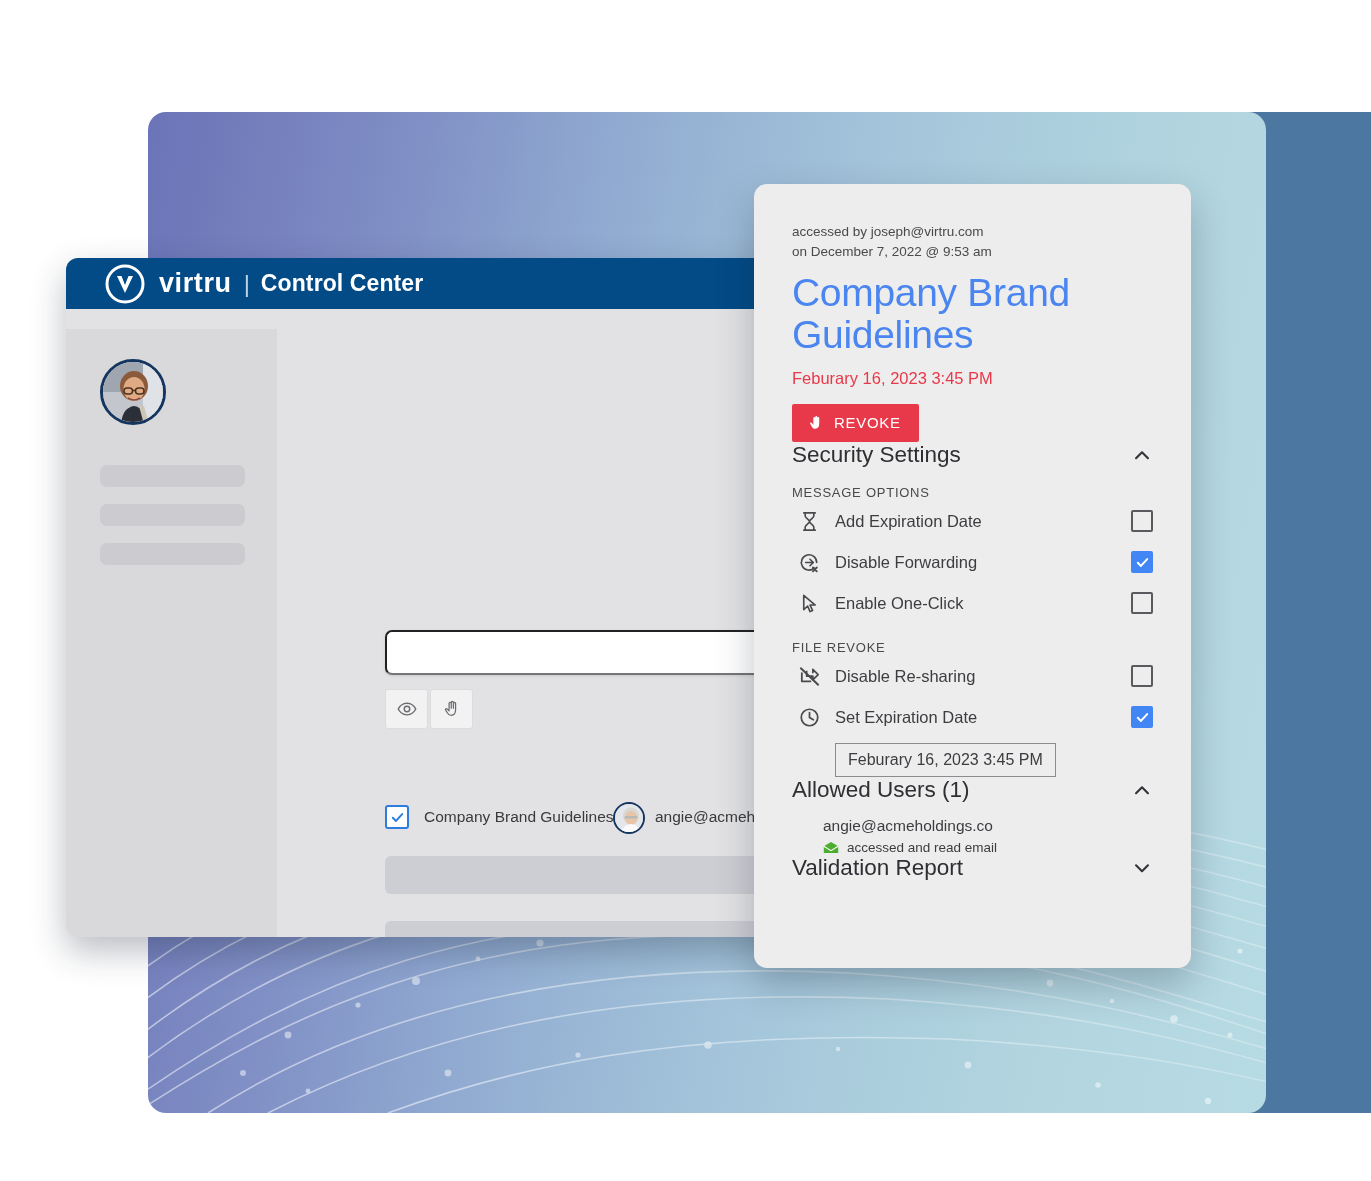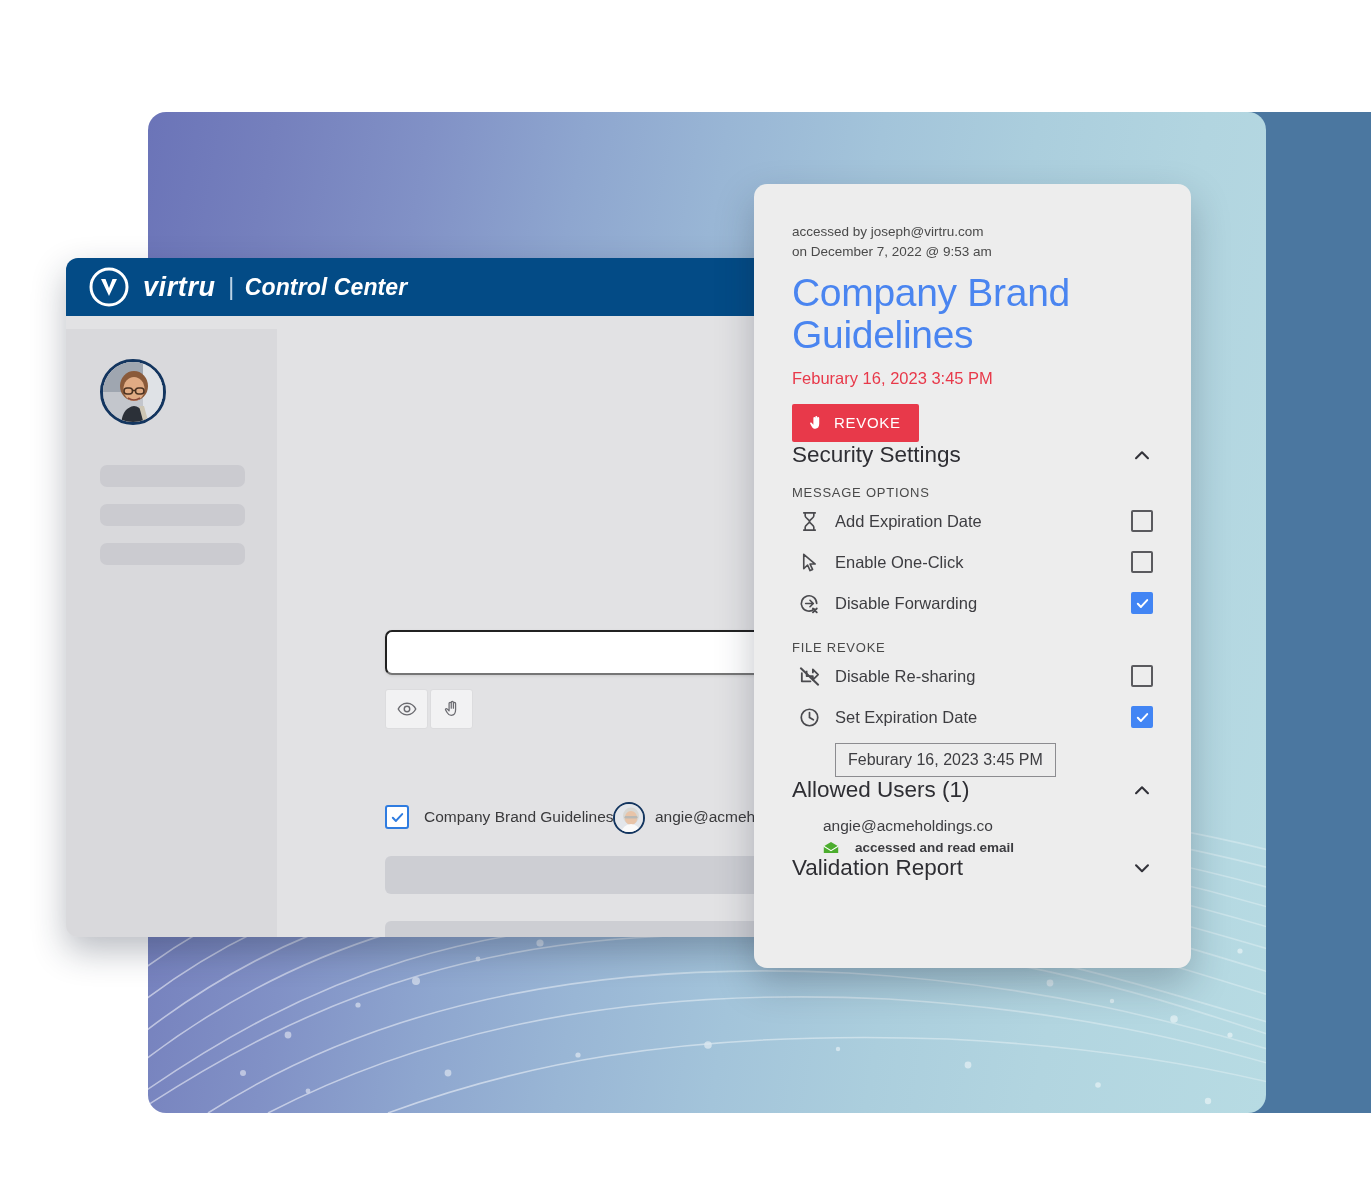--- a/index.html
+++ b/index.html
@@ -48,25 +48,24 @@
     position: absolute;
     left: 66px; top: 258px;
     width: 990px; height: 679px;
     border-radius: 12px;
     background: #e2e2e4;
     overflow: hidden;
     box-shadow: 0 14px 34px rgba(25,35,55,.30);
   }
   .cc-navbar {
     position: absolute; left: 0; top: 0;
-    width: 990px; height: 58px;
+    width: 990px; height: 51px;
     background: #034b86;
     display: flex; align-items: center;
-    padding-left: 22px;
-    font-style: italic;
+    padding-left: 38px;
   }
   .logo-mark { width: 42px; height: 42px; flex: 0 0 auto; }
   .logo-word {
     margin-left: 13px;
     color: #ffffff;
     font-size: 27px;
     font-weight: 700;
     letter-spacing: .6px;
   }
   .logo-sep {
@@ -283,22 +282,22 @@
     background: #ededed;
     padding: 7px 12px;
     font-size: 16px;
     color: #3d3d41;
   }
 
   .user-block { margin-top: 14px; padding-left: 31px; }
   .user-email { font-size: 15.5px; color: #3d3d41; }
   .user-status {
     margin-top: 5px;
-    display: flex; align-items: center; gap: 16px;
-    font-size: 13.5px; color: #3d3d41; font-weight: bold;
+    display: flex; align-items: center; gap: 8px;
+    font-size: 13.5px; color: #3d3d41;
   }
   .user-status svg { width: 16px; height: 13px; flex: 0 0 auto; }
 </style>
 </head>
 <body>
 
 <div id="stage">
 
   <div class="backing-panel"></div>
 
@@ -478,41 +477,41 @@
             <path d="M6 3h12M6 21h12M7.5 3v3.2c0 2 4.5 4 4.5 5.8 0-1.8 4.5-3.8 4.5-5.8V3M7.5 21v-3.2c0-2 4.5-4 4.5-5.8 0 1.8 4.5 3.8 4.5 5.8V21" fill="none" stroke="#4a4a4e" stroke-width="1.7" stroke-linecap="round" stroke-linejoin="round"></path>
           </svg>
         </span>
         <span class="opt-label">Add Expiration Date</span>
         <span class="cbox"></span>
       </div>
 
       <div class="opt-row">
         <span class="opt-icon">
           <svg viewBox="0 0 24 24">
-            <path d="M6 3.5 L6 18.5 L10 14.6 L12.6 20.4 L15.2 19.2 L12.6 13.6 L18 13.6 Z" fill="none" stroke="#4a4a4e" stroke-width="1.7" stroke-linejoin="round"></path>
-          </svg>
-        </span>
-        <span class="opt-label">Enable One-Click</span>
-        <span class="cbox"></span>
-      </div>
-
-      <div class="opt-row">
-        <span class="opt-icon">
-          <svg viewBox="0 0 24 24">
             <path d="M19.5 12a8 8 0 1 0-2.6 5.9" fill="none" stroke="#4a4a4e" stroke-width="1.7" stroke-linecap="round"></path>
             <path d="M8 12h7.5M12.5 8.6L16 12l-3.5 3.4" fill="none" stroke="#4a4a4e" stroke-width="1.7" stroke-linecap="round" stroke-linejoin="round"></path>
             <path d="M15.6 17.2l4 4M19.6 17.2l-4 4" stroke="#4a4a4e" stroke-width="1.9" stroke-linecap="round"></path>
           </svg>
         </span>
         <span class="opt-label">Disable Forwarding</span>
         <span class="cbox on">
           <svg viewBox="0 0 24 24">
             <path d="M4.5 12.5 L9.5 17.5 L19.5 6.5" fill="none" stroke="#ffffff" stroke-width="3.2" stroke-linecap="round" stroke-linejoin="round"></path>
           </svg>
         </span>
+      </div>
+
+      <div class="opt-row">
+        <span class="opt-icon">
+          <svg viewBox="0 0 24 24">
+            <path d="M6 3.5 L6 18.5 L10 14.6 L12.6 20.4 L15.2 19.2 L12.6 13.6 L18 13.6 Z" fill="none" stroke="#4a4a4e" stroke-width="1.7" stroke-linejoin="round"></path>
+          </svg>
+        </span>
+        <span class="opt-label">Enable One-Click</span>
+        <span class="cbox"></span>
       </div>
 
       <div class="group-label">FILE REVOKE</div>
 
       <div class="opt-row">
         <span class="opt-icon">
           <svg viewBox="0 0 24 24">
             <path d="M4 8.5 L4 17 L13 17" fill="none" stroke="#4a4a4e" stroke-width="1.9" stroke-linecap="round" stroke-linejoin="round"></path>
             <path d="M9 6 L9 11.5 L15.5 11.5 L15.5 15.5 L21 10 L15.5 4.5 L15.5 8.5" fill="none" stroke="#4a4a4e" stroke-width="1.8" stroke-linejoin="round"></path>
             <path d="M3 3.5 L21 20.5" stroke="#4a4a4e" stroke-width="2.1" stroke-linecap="round"></path>

